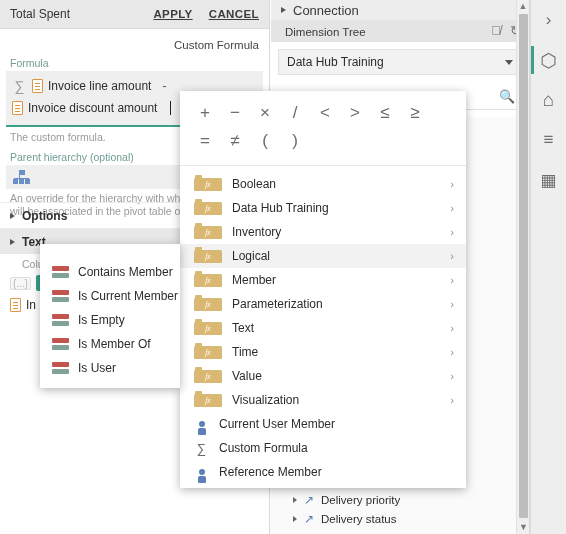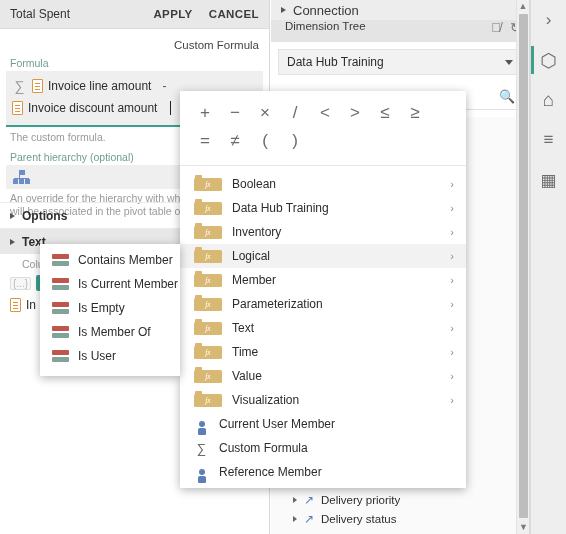--- a/index.html
+++ b/index.html
@@ -16,21 +16,21 @@
     position: absolute; left: 0; top: 0; width: 270px; height: 534px;
     background: #ffffff; border-right: 1px solid #d8d8d8;
   }
   .lp-header {
     height: 29px; background: #e8e8e8; display: flex; align-items: center;
     padding: 0 10px; border-bottom: 1px solid #dcdcdc;
   }
   .lp-title { font-size: 12px; color: #333; flex: 1; }
   .lp-action {
     font-size: 11.5px; font-weight: bold; color: #3c3c3c;
-    letter-spacing: .4px; margin-left: 16px; cursor: pointer;
+    letter-spacing: .4px; margin-left: 16px; cursor: pointer; text-decoration: underline;
   }
   .subtitle-row { padding: 6px 10px 2px; text-align: right; }
   .subtitle { font-size: 11.5px; color: #444; }
 
   .field-label { font-size: 10.5px; color: #6f9d94; padding: 2px 10px 2px; }
   .formula-box {
     margin: 0 6px; background: #efefef; border-bottom: 2px solid #3aa08c;
     padding: 4px 6px 6px;
   }
   .formula-line { display: flex; align-items: center; height: 22px; gap: 5px; }
@@ -79,21 +79,21 @@
   
   .right-panel {
     position: absolute; left: 271px; top: 0; width: 259px; height: 534px;
     background: #fafafa; border-right: 1px solid #d8d8d8;
   }
   .rp-conn {
     height: 20px; display: flex; align-items: center; gap: 7px;
     padding: 0 10px; font-size: 13px; color: #3a3a3a; background: #ededed;
   }
   .rp-dim {
-    height: 22px; display: flex; align-items: flex-start; padding: 0 8px 4px 14px;
+    height: 22px; display: flex; align-items: flex-end; padding: 0 8px 4px 14px;
     font-size: 11.5px; color: #3a3a3a; background: #e4e4e4;
   }
   .rp-dim .spacer { flex: 1; }
   .rp-icon { color: #777; font-size: 13px; margin-left: 9px; cursor: pointer; }
   .rp-body { background: #fff; padding: 7px; }
   .select-box {
     height: 26px; background: #f2f2f2; border: 1px solid #e2e2e2;
     display: flex; align-items: center; padding: 0 8px; font-size: 12px; color: #2c2c2c;
   }
   .select-box .spacer { flex: 1; }
@@ -173,21 +173,21 @@
   }
   .person-icon b::after {
     content: ''; position: absolute; left: -1px; top: 7px; width: 8px; height: 7px;
     background: #5b80b5; border-radius: 2px 2px 1px 1px;
   }
   .sigma-icon { width: 15px; flex: none; text-align: center; font-size: 13px; color: #6a6a6a; }
 
   
   .submenu {
     position: absolute; left: 40px; top: 244px; width: 140px;
-    background: #fff; box-shadow: 0 2px 9px rgba(0,0,0,.30); padding: 4px 0 8px;
+    background: #fff; box-shadow: 0 2px 9px rgba(0,0,0,.30); padding: 16px 0 8px;
   }
   .sub-item {
     display: flex; align-items: center; gap: 9px; height: 24px;
     padding-left: 12px; font-size: 12px; color: #2c2c2c; cursor: pointer;
   }
   .bars-icon { width: 17px; flex: none; }
   .bars-icon i { display: block; height: 5px; border-radius: 1px; }
   .bars-icon i.top { background: #c0554d; }
   .bars-icon i.bot { background: #7fa396; margin-top: 2px; }
 </style>

